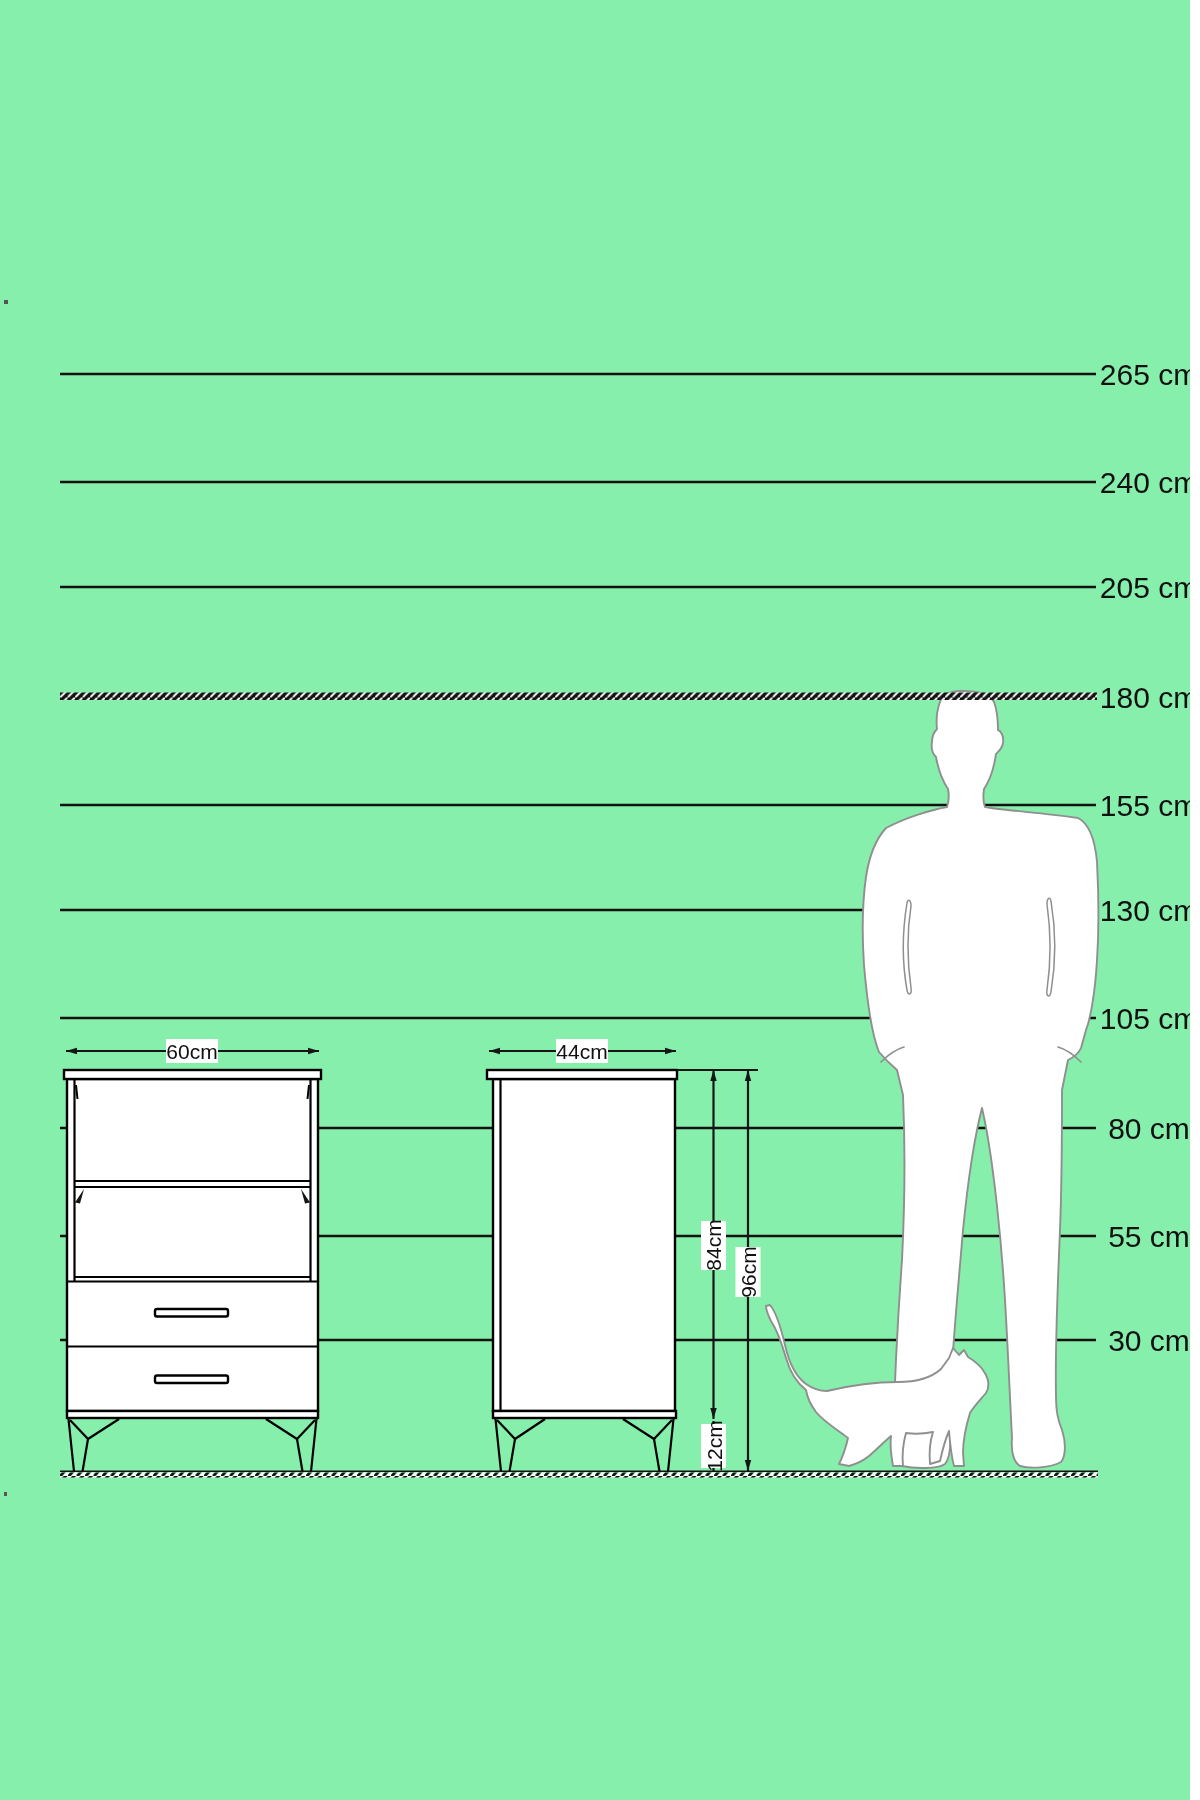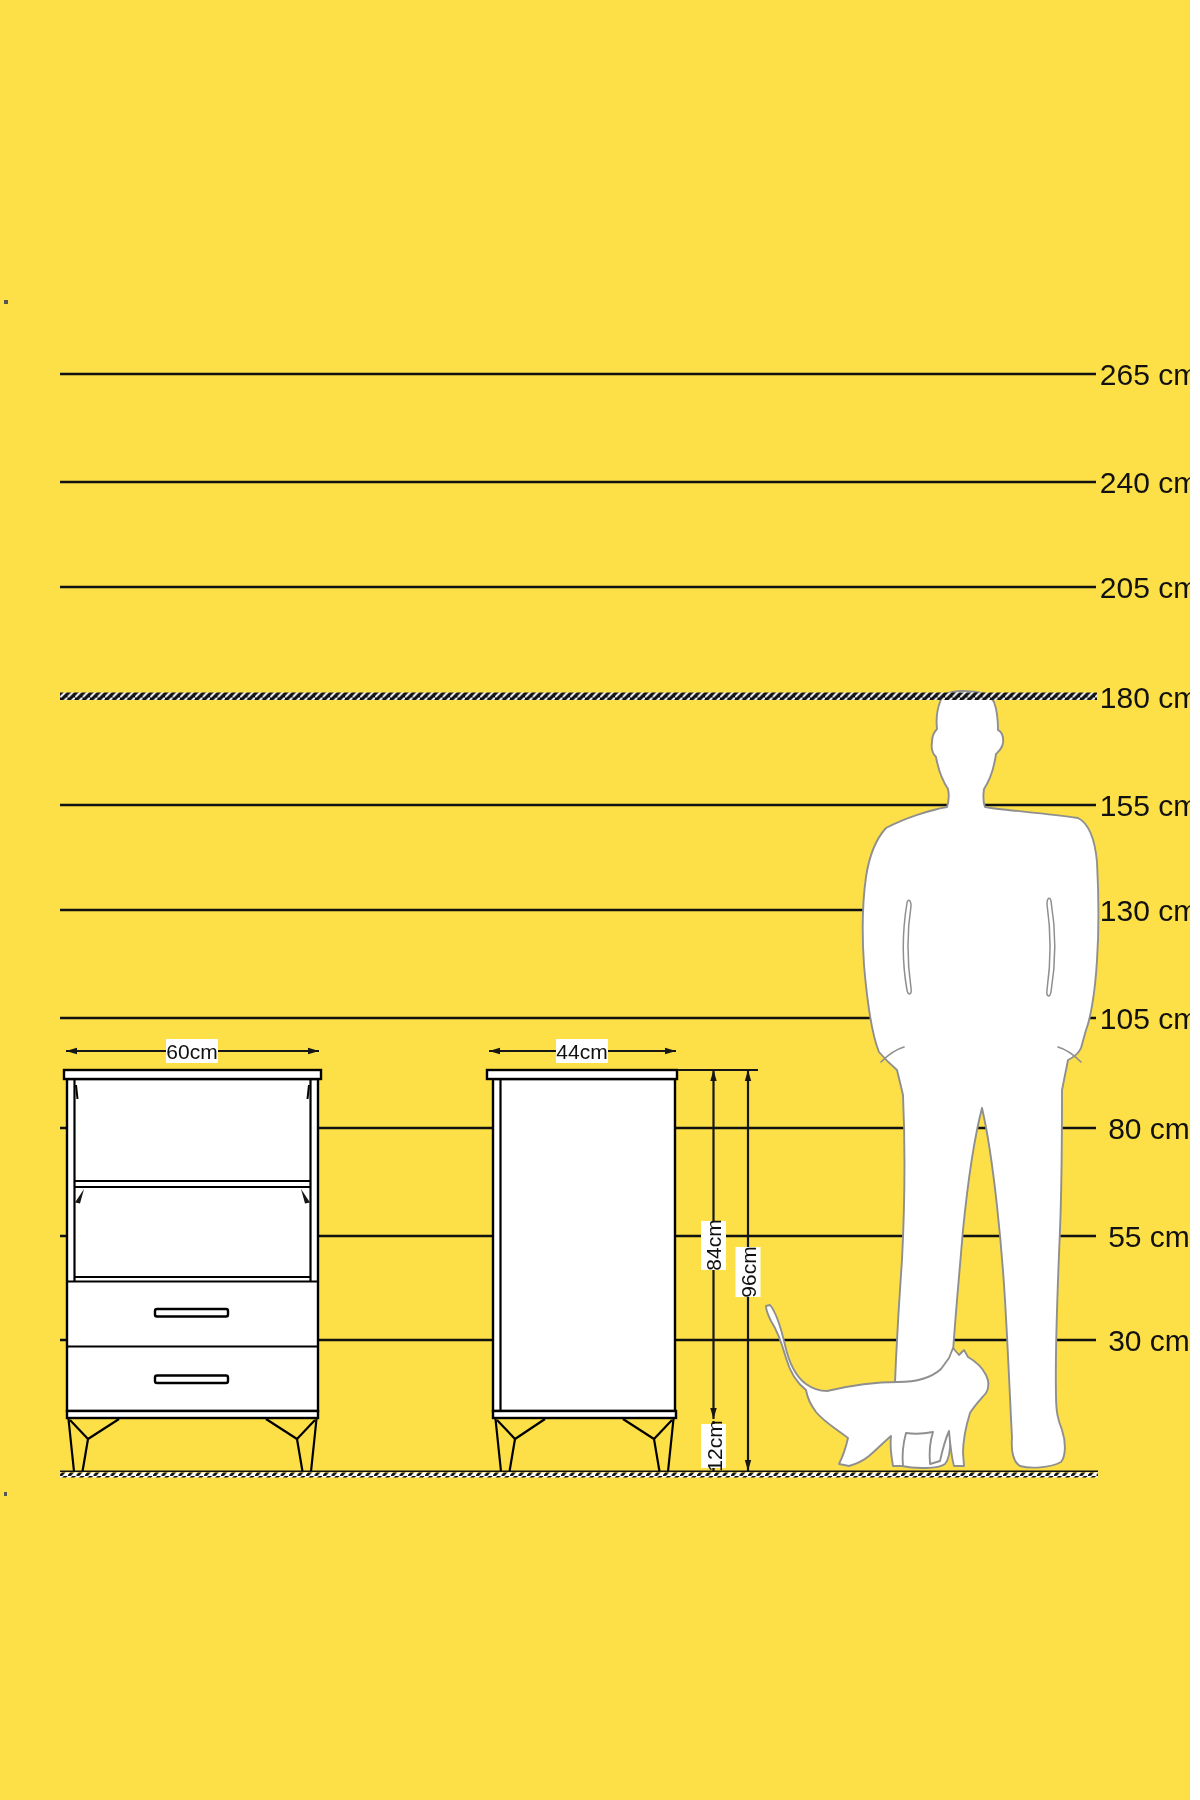--- a/index.html
+++ b/index.html
@@ -1,16 +1,16 @@
 <!DOCTYPE html>
 <html><head>
 <meta charset="utf-8">
 <style>
   html,body{margin:0;padding:0;background:#fff;}
-  #stage{position:relative;width:1190px;height:1800px;background:#fde047;overflow:hidden;
+  #stage{position:relative;width:1190px;height:1800px;background:#86efac;overflow:hidden;
          font-family:"Liberation Sans", sans-serif;}
   svg{display:block;}
   text{fill:#111;}
   .hline{stroke:#111;stroke-width:2.6;}
   .furn{stroke:#000;stroke-width:2.4;fill:#fff;}
   .furnline{stroke:#000;stroke-width:2.2;fill:none;}
   .thin{stroke:#000;stroke-width:2;fill:none;}
   .dim{stroke:#161616;stroke-width:2.2;fill:none;}
   .arrow{fill:#161616;stroke:none;}
   .sil{stroke:#8f8f8f;stroke-width:1.9;fill:#ffffff;stroke-linejoin:round;stroke-linecap:round;}

